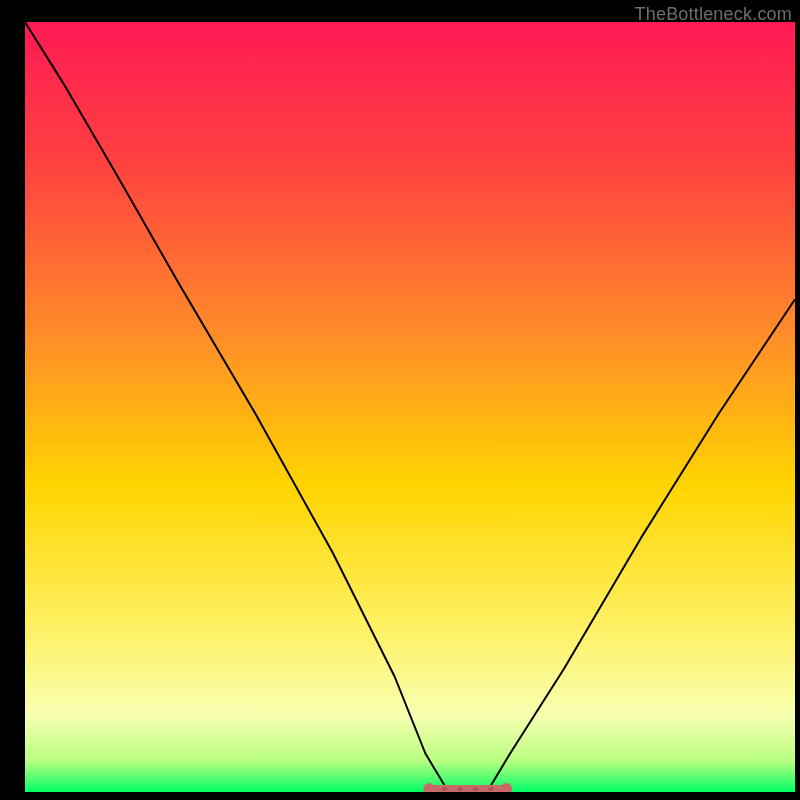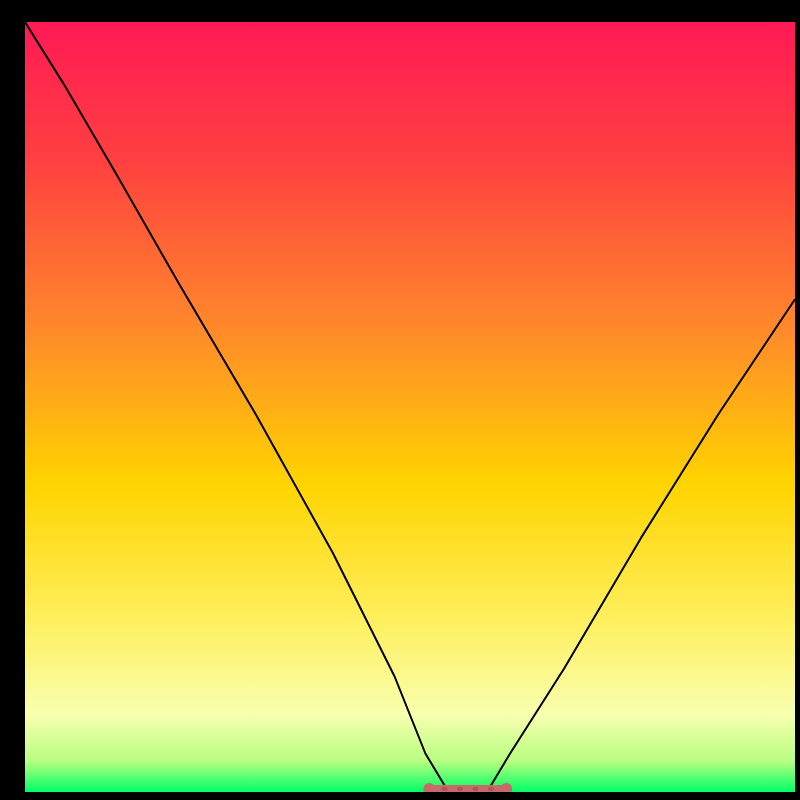--- a/index.html
+++ b/index.html
@@ -35,20 +35,21 @@
     background: #000;
   }
   svg {
     display: block;
   }
 </style>
 </head>
 <body>
 <div class="outer">
 
+<div class="watermark">TheBottleneck.com</div>
 
 <div class="chart-holder">
   <svg id="chart-svg" width="770" height="770" viewBox="0 0 770 770">
     <defs>
       <linearGradient id="bg-grad" x1="0" y1="0" x2="0" y2="1">
             <stop offset="0%" stop-color="#ff1a55"></stop>
             <stop offset="18%" stop-color="#ff4040"></stop>
             <stop offset="40%" stop-color="#ff8a2a"></stop>
             <stop offset="60%" stop-color="#ffd400"></stop>
             <stop offset="78%" stop-color="#fff060"></stop>

